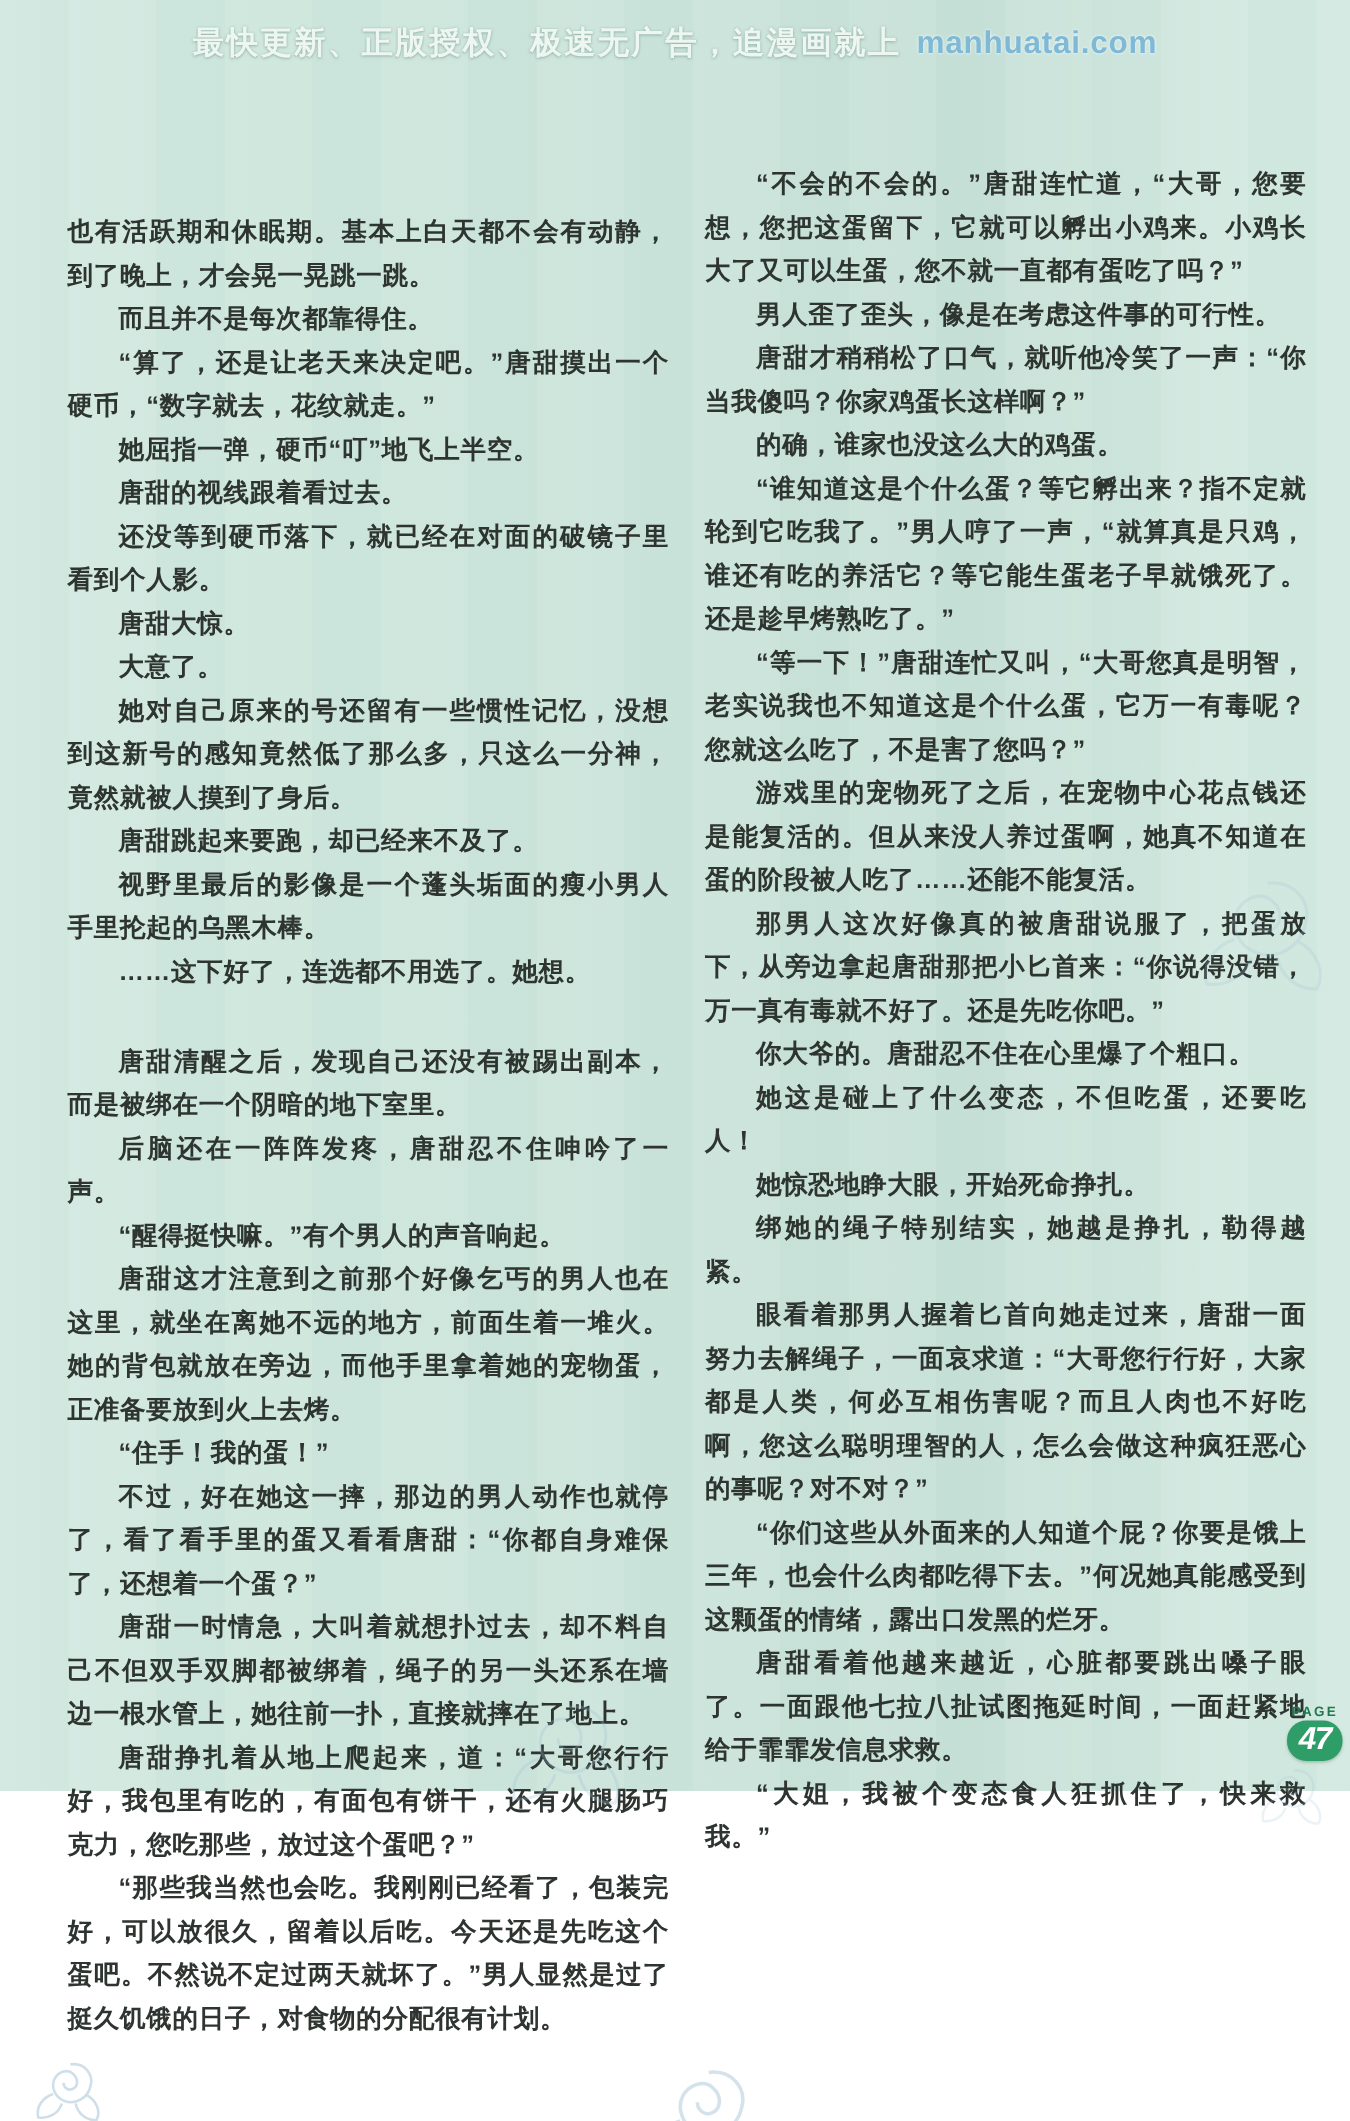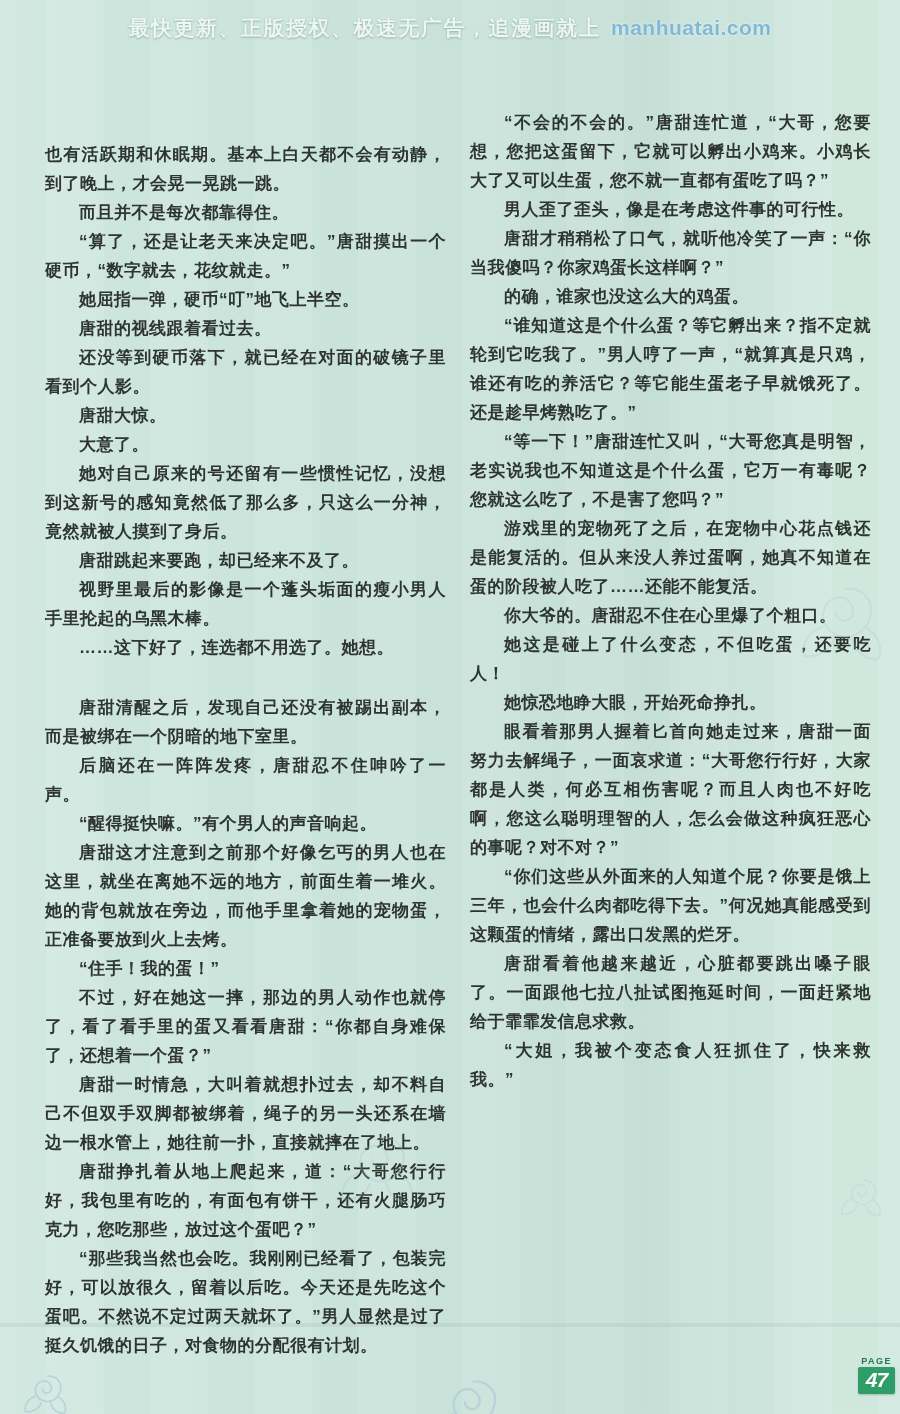--- a/index.html
+++ b/index.html
@@ -1,21 +1,21 @@
 <!DOCTYPE html>
 <html style="--bg: #cfe7de; --text: #2e3531; --header-text: #edf6f1; --site-link: #7fb9d6; --badge-green: #2f9d68; --badge-label: #1f7a50; --rose: #9fc0d4;"><head>
 <meta charset="utf-8">
 <style>
   html,body{margin:0;padding:0;}
   body{
     width:900px;height:1414px;overflow:hidden;
     font-family:"Liberation Sans","DejaVu Sans",sans-serif;
   }
   .page{
-    position:relative;width:900px;height:1414px;
+    position:relative;width:900px;height:1194px;
     background:
       linear-gradient(rgba(0,0,0,0) 1323px, rgba(140,165,158,0.16) 1323px, rgba(140,165,158,0.16) 1327px, rgba(0,0,0,0) 1327px),
       linear-gradient(90deg, rgba(255,255,255,0.12) 0%, rgba(255,255,255,0) 14%, rgba(120,160,150,0.05) 55%, rgba(120,160,150,0.09) 72%, rgba(255,255,255,0.07) 92%),
       repeating-linear-gradient(90deg, rgba(170,205,195,0.06) 0 46px, rgba(255,255,255,0.05) 46px 104px),
       var(--bg,#cfe7de);
   }
   .header{
     position:absolute;top:14px;left:0;width:900px;
     text-align:center;font-size:21px;font-weight:bold;letter-spacing:1.5px;
     color:var(--header-text,#edf6f1);
@@ -51,21 +51,21 @@
     position:absolute;right:5px;bottom:20px;text-align:right;margin-top:22px;
   }
   .badge-label{
     font-size:9px;font-weight:bold;letter-spacing:1.5px;
     color:var(--badge-label,#1f7a50);
     margin:0 3px 1px 0;
   }
   .badge-num{
     display:inline-block;width:37px;height:27px;
     background:var(--badge-green,#2f9d68);
-    border-radius:2px;
+    border-radius:13px;
     color:#ffffff;font-size:21px;font-weight:bold;font-style:italic;
     text-align:center;line-height:26px;letter-spacing:-1px;
     box-shadow:0 1px 2px rgba(60,110,90,0.35);
   }
 </style>
 </head>
 <body>
 
 <div class="page">
 
@@ -98,23 +98,25 @@
         <p class="para">“那些我当然也会吃。我刚刚已经看了，包装完好，可以放很久，留着以后吃。今天还是先吃这个蛋吧。不然说不定过两天就坏了。”男人显然是过了挺久饥饿的日子，对食物的分配很有计划。</p>
       </div>
     <div class="col" id="col-right">
         <p class="para">“不会的不会的。”唐甜连忙道，“大哥，您要想，您把这蛋留下，它就可以孵出小鸡来。小鸡长大了又可以生蛋，您不就一直都有蛋吃了吗？”</p>
         <p class="para">男人歪了歪头，像是在考虑这件事的可行性。</p>
         <p class="para">唐甜才稍稍松了口气，就听他冷笑了一声：“你当我傻吗？你家鸡蛋长这样啊？”</p>
         <p class="para">的确，谁家也没这么大的鸡蛋。</p>
         <p class="para">“谁知道这是个什么蛋？等它孵出来？指不定就轮到它吃我了。”男人哼了一声，“就算真是只鸡，谁还有吃的养活它？等它能生蛋老子早就饿死了。还是趁早烤熟吃了。”</p>
         <p class="para">“等一下！”唐甜连忙又叫，“大哥您真是明智，老实说我也不知道这是个什么蛋，它万一有毒呢？您就这么吃了，不是害了您吗？”</p>
         <p class="para">游戏里的宠物死了之后，在宠物中心花点钱还是能复活的。但从来没人养过蛋啊，她真不知道在蛋的阶段被人吃了……还能不能复活。</p>
+        <p class="para">那男人这次好像真的被唐甜说服了，把蛋放下，从旁边拿起唐甜那把小匕首来：“你说得没错，万一真有毒就不好了。还是先吃你吧。”</p>
         <p class="para">你大爷的。唐甜忍不住在心里爆了个粗口。</p>
         <p class="para">她这是碰上了什么变态，不但吃蛋，还要吃人！</p>
         <p class="para">她惊恐地睁大眼，开始死命挣扎。</p>
+        <p class="para">绑她的绳子特别结实，她越是挣扎，勒得越紧。</p>
         <p class="para">眼看着那男人握着匕首向她走过来，唐甜一面努力去解绳子，一面哀求道：“大哥您行行好，大家都是人类，何必互相伤害呢？而且人肉也不好吃啊，您这么聪明理智的人，怎么会做这种疯狂恶心的事呢？对不对？”</p>
         <p class="para">“你们这些从外面来的人知道个屁？你要是饿上三年，也会什么肉都吃得下去。”何况她真能感受到这颗蛋的情绪，露出口发黑的烂牙。</p>
         <p class="para">唐甜看着他越来越近，心脏都要跳出嗓子眼了。一面跟他七拉八扯试图拖延时间，一面赶紧地给于霏霏发信息求救。</p>
         <p class="para">“大姐，我被个变态食人狂抓住了，快来救我。”</p>
       </div>
   </div>
 
   <svg class="rose" style="left:790px;top:558px;width:110px;height:110px;opacity:0.22" viewBox="0 0 100 100" fill="none" stroke="currentColor" stroke-width="2">
     <path d="M50 28 C66 26 77 39 73 53 C70 67 55 75 43 70 C32 66 27 54 32 44 C37 36 47 33 53 39 C59 44 59 53 53 56 C48 59 42 55 42 49"></path>
     <path d="M30 62 C18 66 10 77 13 89 C25 91 37 84 40 73"></path>

